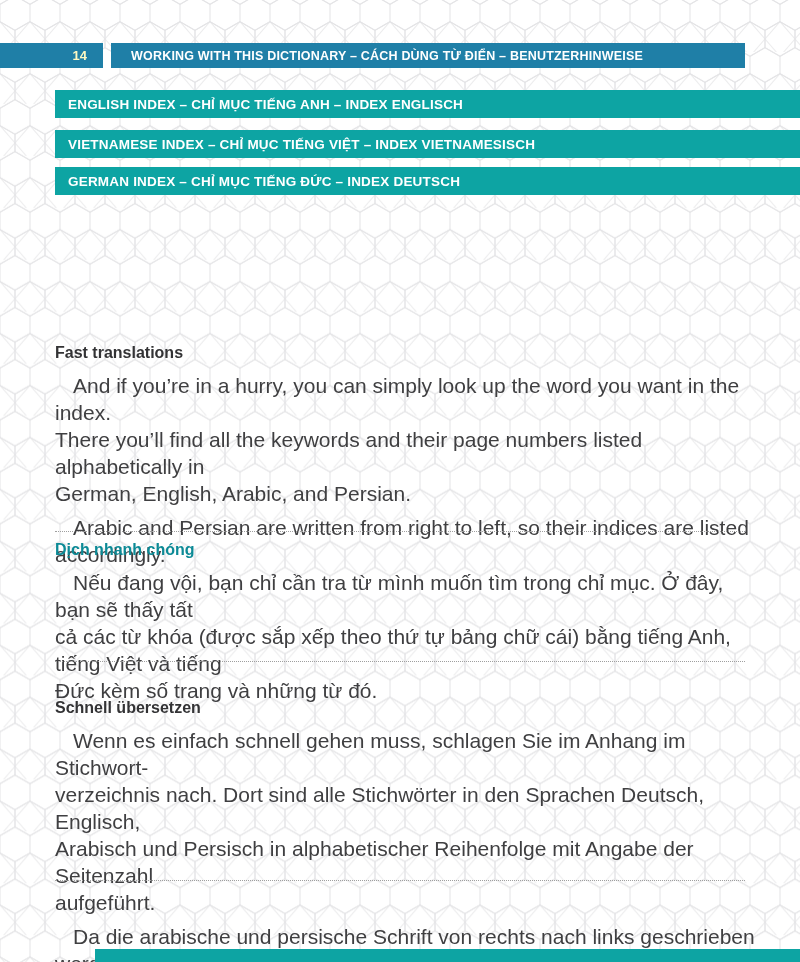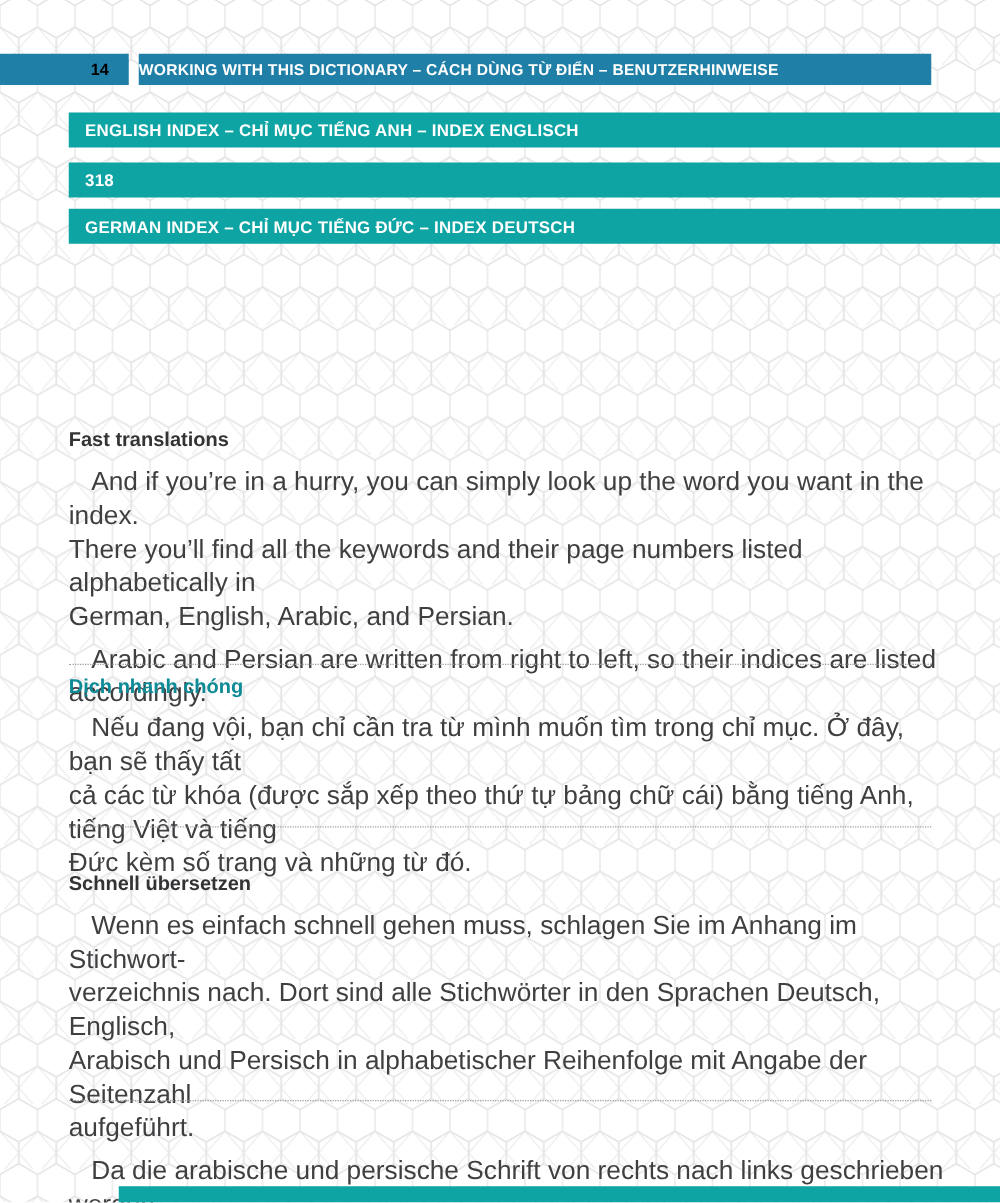--- a/index.html
+++ b/index.html
@@ -7,29 +7,29 @@
     width:800px;height:962px;overflow:hidden;position:relative;
     background:#ffffff;
     font-family:"Liberation Sans","DejaVu Sans",sans-serif;
   }
   .bg-pattern{position:absolute;left:0;top:0;z-index:0;}
   .layer{position:absolute;left:0;top:0;width:800px;height:962px;z-index:1;}
 
   
   .pagenum-box{
     position:absolute;left:0;top:43;top:43px;width:103px;height:25px;
-    background:#1f7fa7;color:#000000;font-weight:bold;font-size:13px;
+    background:#1f7fa7;color:#fef9c3;font-weight:bold;font-size:13px;
     display:flex;align-items:center;justify-content:flex-end;
     padding-right:16px;box-sizing:border-box;
   }
   .header-bar{
     position:absolute;left:111px;top:43px;width:634px;height:25px;
     background:#1f7fa7;color:#ffffff;font-weight:bold;font-size:12.5px;
     letter-spacing:.2px;display:flex;align-items:center;
-    box-sizing:border-box;white-space:nowrap;
+    padding-left:20px;box-sizing:border-box;white-space:nowrap;
   }
 
   
   .index-bar{
     position:absolute;left:55px;width:784px;height:28px;
     background:#0da4a3;color:#ffffff;font-weight:bold;font-size:13.5px;
     letter-spacing:.2px;display:flex;align-items:center;justify-content:space-between;
     padding:0 13px;box-sizing:border-box;white-space:nowrap;
   }
   .index-bar.b0{top:90px;}
@@ -91,20 +91,21 @@
 
   <div class="header-bar">
     <span>WORKING WITH THIS DICTIONARY – CÁCH DÙNG TỪ ĐIỂN – BENUTZERHINWEISE</span>
   </div>
 
   <div class="index-bar b0">
     <span>ENGLISH INDEX – CHỈ MỤC TIẾNG ANH – INDEX ENGLISCH</span>
     <span>300</span>
   </div>
   <div class="index-bar b1">
+    <span>VIETNAMESE INDEX – CHỈ MỤC TIẾNG VIỆT – INDEX VIETNAMESISCH</span>
     <span>318</span>
   </div>
   <div class="index-bar b2">
     <span>GERMAN INDEX – CHỈ MỤC TIẾNG ĐỨC – INDEX DEUTSCH</span>
     <span>362</span>
   </div>
 
   <div class="section sec-en">
     <h2>Fast translations</h2>
     <p>And if you’re in a hurry, you can simply look up the word you want in the index.

